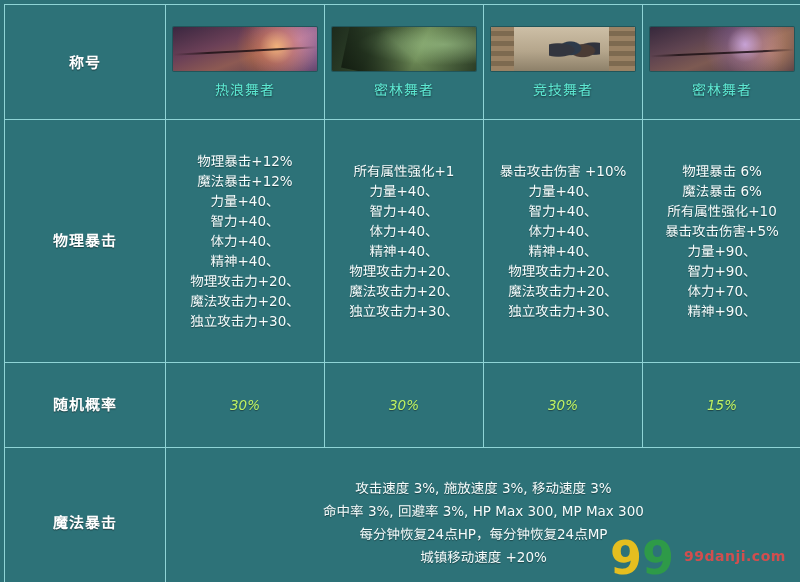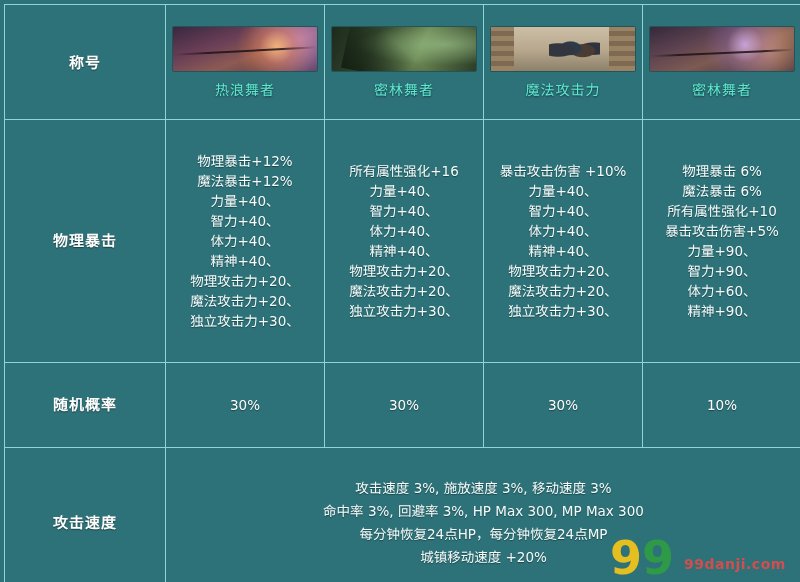--- a/index.html
+++ b/index.html
@@ -154,22 +154,23 @@
     color: #f6fdfd;
     text-shadow: 0 1px 1px rgba(0,0,0,0.4);
   }
 
   
   .prob-cell {
     height: 52px;
   }
   .prob-val {
     font-size: 13.5px;
-    color: #ffffff;
+    color: #bef264;
     text-shadow: 0 1px 1px rgba(0,0,0,0.4);
+    font-style: italic;
   }
 
   
   .merged-cell {
     padding: 10px 8px !important;
   }
   .common-cell { height: 118px; }
   .skill-cell  { height: 88px; }
 
   .merged-text {
@@ -205,21 +206,21 @@
     position: absolute;
     left: 74px; top: 2px;
     font-size: 38px;
     font-weight: bold;
     color: #d92b2b;
     letter-spacing: 1px;
     text-shadow: 0 0 2px rgba(255,255,255,0.35);
   }
   #watermark .wm-dom {
     position: absolute;
-    left: 74px; top: 48px;
+    left: 74px; top: 40px;
     font-size: 14px;
     font-weight: bold;
     color: #e04b4b;
     letter-spacing: 0.5px;
   }
 </style>
 </head>
 <body>
 
 <div id="table-wrap">
@@ -246,21 +247,21 @@
 
         <td class="hdr-cell">
           <div class="thumb thumb-2"></div>
           <div class="title-name">密林舞者</div>
         </td>
 
         <td class="hdr-cell">
           <div class="thumb thumb-3">
               <span class="figs"></span>
             </div>
-          <div class="title-name">魔法攻击力</div>
+          <div class="title-name">竞技舞者</div>
         </td>
 
         <td class="hdr-cell">
           <div class="thumb thumb-4"></div>
           <div class="title-name">密林舞者</div>
         </td>
       </tr>
 
       <tr>
         <td class="attr-cell">
@@ -271,21 +272,21 @@
 魔法暴击+12%
 力量+40、
 智力+40、
 体力+40、
 精神+40、
 物理攻击力+20、
 魔法攻击力+20、
 独立攻击力+30、</div>
         </td>
         <td class="attr-cell">
-          <div class="attr-list">所有属性强化+16
+          <div class="attr-list">所有属性强化+1
 力量+40、
 智力+40、
 体力+40、
 精神+40、
 物理攻击力+20、
 魔法攻击力+20、
 独立攻击力+30、</div>
         </td>
         <td class="attr-cell">
           <div class="attr-list">暴击攻击伤害 +10%
@@ -297,46 +298,46 @@
 魔法攻击力+20、
 独立攻击力+30、</div>
         </td>
         <td class="attr-cell">
           <div class="attr-list">物理暴击 6%
 魔法暴击 6%
 所有属性强化+10
 暴击攻击伤害+5%
 力量+90、
 智力+90、
-体力+60、
+体力+70、
 精神+90、</div>
         </td>
       </tr>
 
       <tr>
         <td class="prob-cell">
           <div class="row-label">随机概率</div>
         </td>
         <td class="prob-cell">
           <div class="prob-val">30%</div>
         </td>
         <td class="prob-cell">
           <div class="prob-val">30%</div>
         </td>
         <td class="prob-cell">
           <div class="prob-val">30%</div>
         </td>
         <td class="prob-cell">
-          <div class="prob-val">10%</div>
+          <div class="prob-val">15%</div>
         </td>
       </tr>
 
       <tr>
         <td class="common-cell">
-          <div class="row-label">攻击速度</div>
+          <div class="row-label">魔法暴击</div>
         </td>
         <td class="common-cell merged-cell" colspan="4">
           <div class="merged-text">攻击速度 3%, 施放速度 3%, 移动速度 3%
 命中率 3%, 回避率 3%, HP Max 300, MP Max 300
 每分钟恢复24点HP，每分钟恢复24点MP
 城镇移动速度 +20%</div>
         </td>
       </tr>
 
       <tr>

